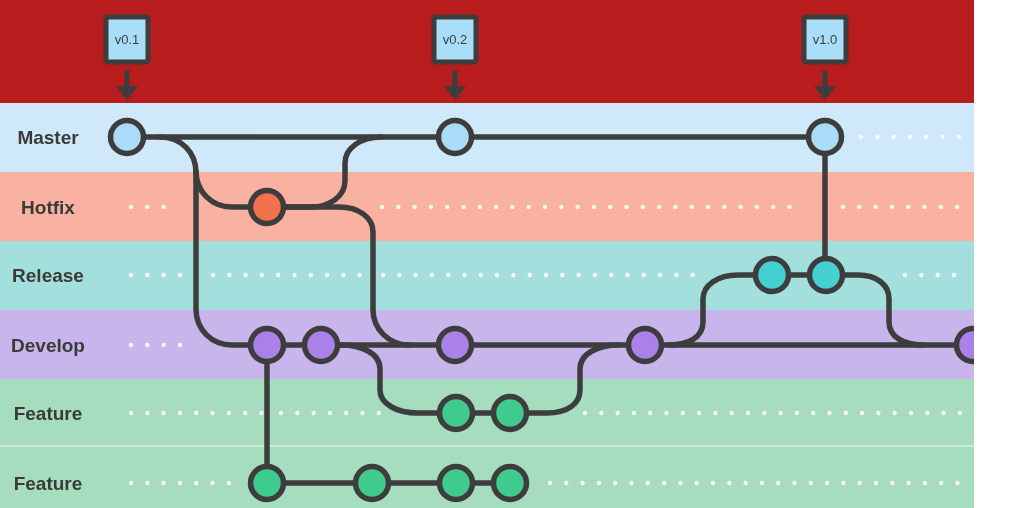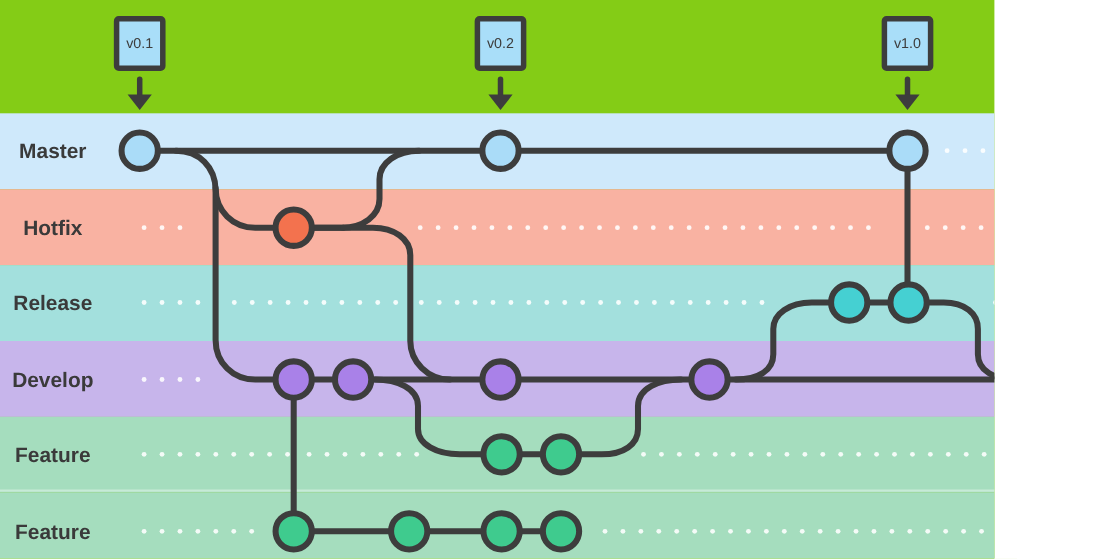--- a/index.html
+++ b/index.html
@@ -2,23 +2,23 @@
 <html><head>
 <meta charset="utf-8">
 <style>
   html, body {
     margin: 0;
     padding: 0;
     background: #ffffff;
   }
   .stage {
     position: relative;
-    width: 904px;
+    width: 974px;
     height: 508px;
-    background: #84cc16;
+    background: #b91c1c;
     overflow: hidden;
     font-family: "Liberation Sans", sans-serif;
   }
   svg { display: block; }
   .lane-label {
     font-family: "Liberation Sans", sans-serif;
     font-weight: 700;
     font-size: 19px;
     fill: #3a3a3a;
   }

